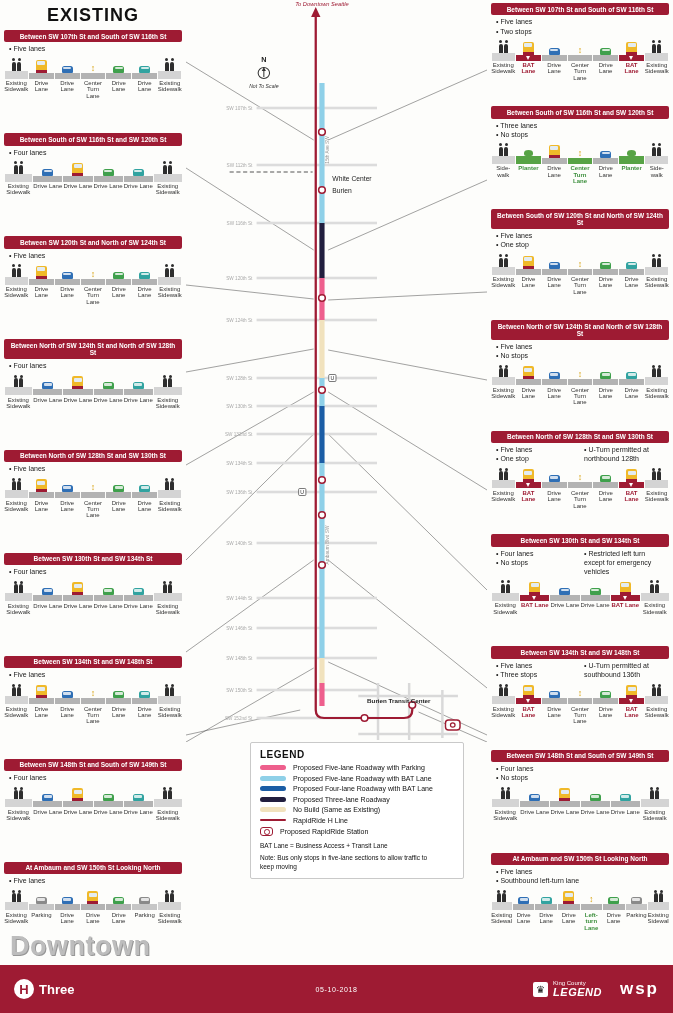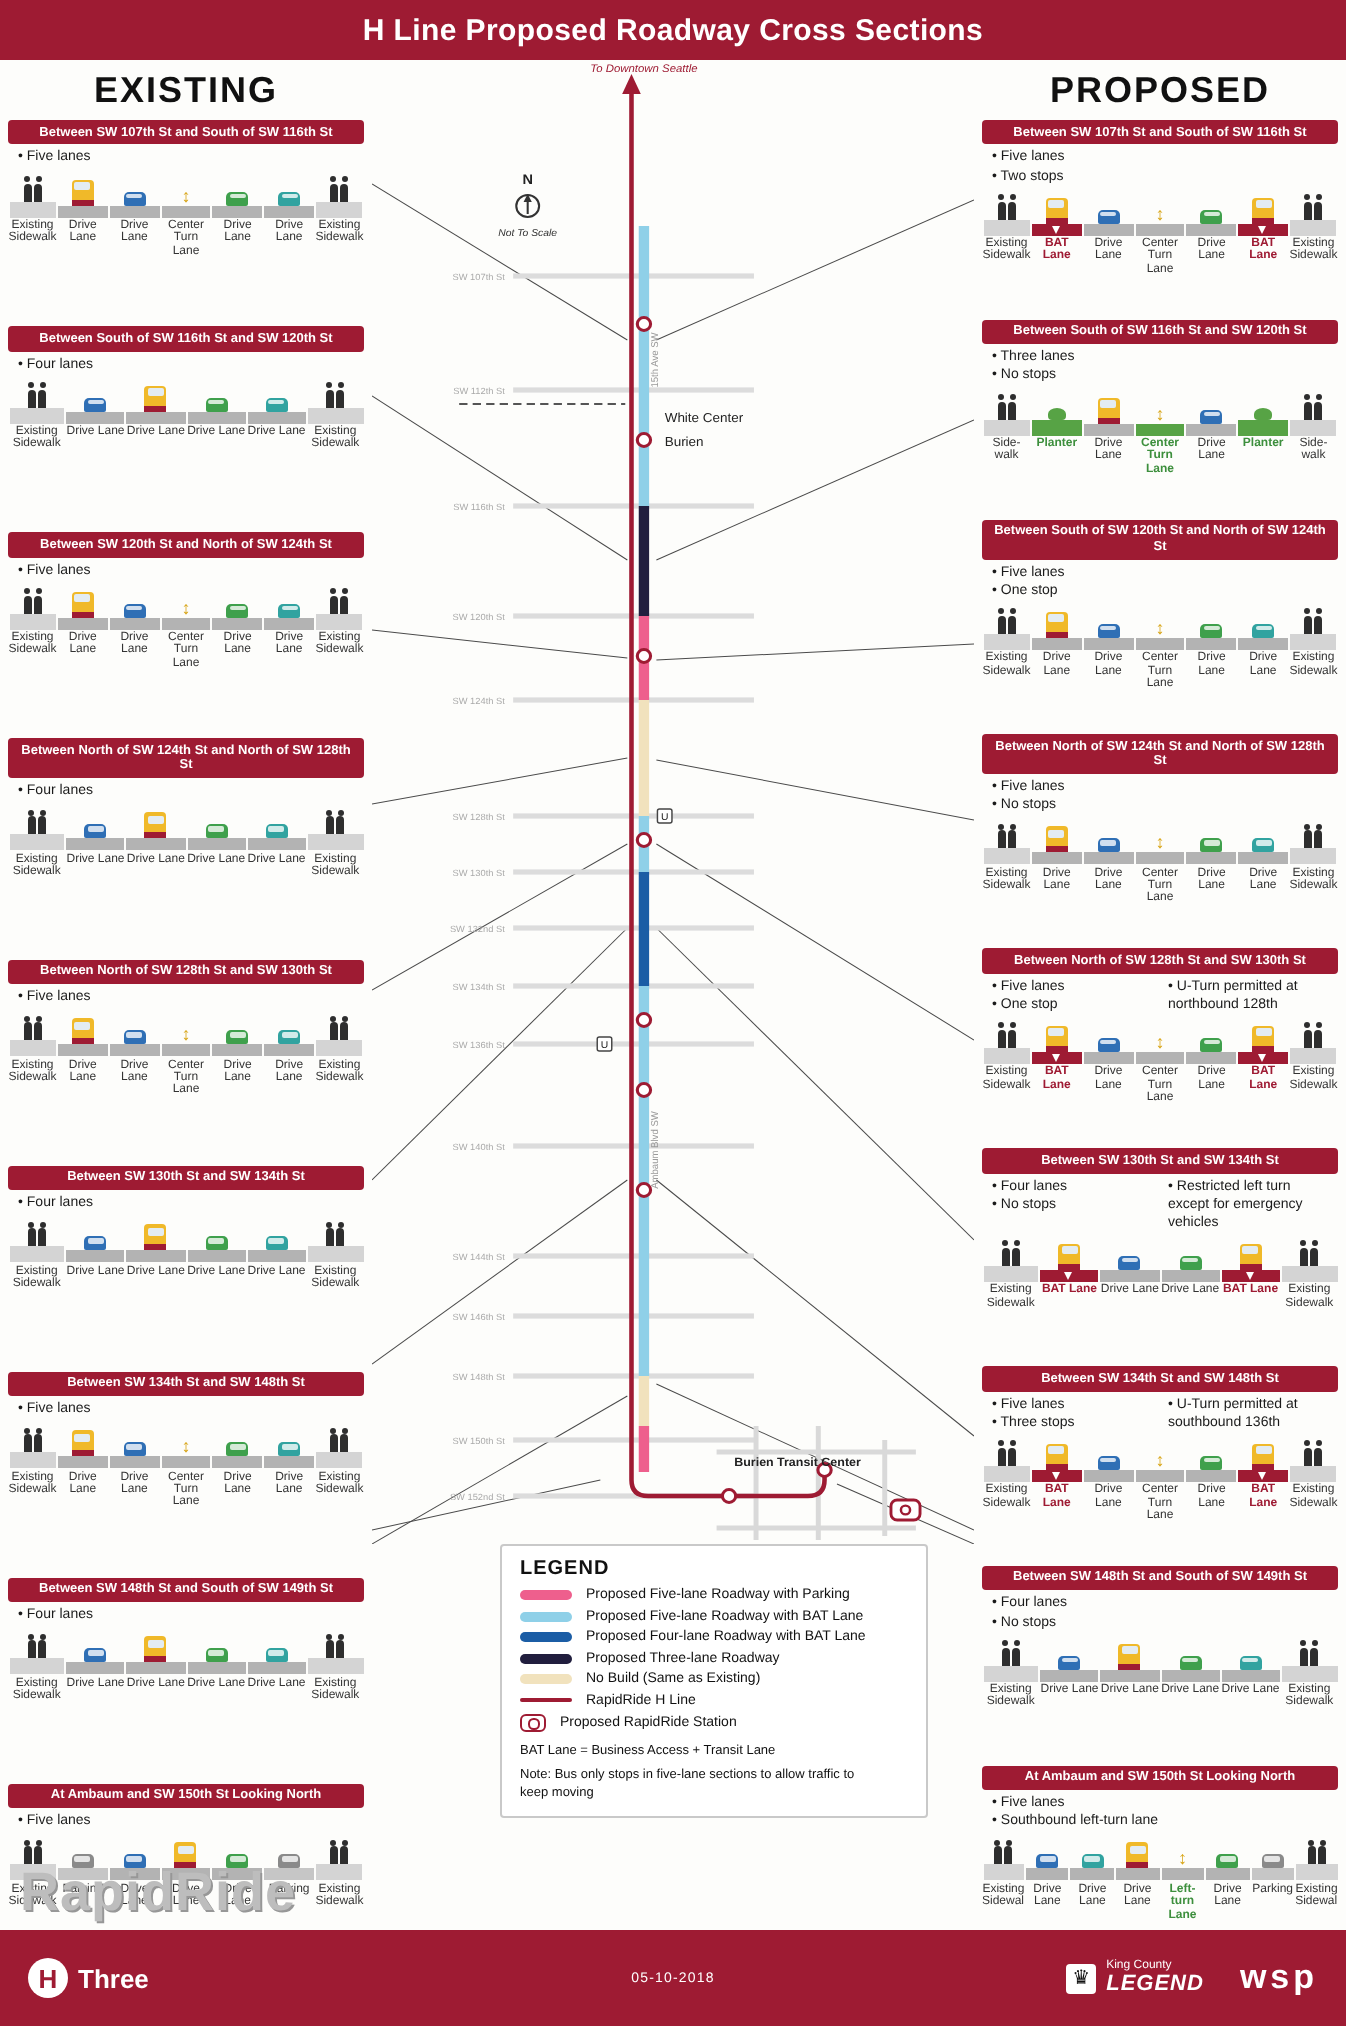--- a/index.html
+++ b/index.html
@@ -85,23 +85,20 @@
   .lg-label{font-size:7px;}
   .legend-notes{margin-top:6px;}
   .lg-note{font-size:6.5px;line-height:1.35;max-width:170px;}
   .lg-note + .lg-note{margin-top:3px;}
 </style>
 </head>
 <body>
 
 <div class="page">
 
-  <header class="topbar">
-    <h1>H Line Proposed Roadway Cross Sections</h1>
-  </header>
 
   <div class="content">
 
     <div class="col-left">
       <h2 class="col-heading">EXISTING</h2>
       <div class="sections" id="existing-sections">
           <div class="card">
             <div class="banner">Between SW 107th St and South of SW 116th St</div>
             <div class="bullets-wrap">
               <ul class="bullets">
@@ -754,21 +751,20 @@
             </div>
           </div>
         <div class="legend-notes" id="legend-notes">
             <div class="lg-note">BAT Lane = Business Access + Transit Lane</div>
             <div class="lg-note">Note: Bus only stops in five-lane sections to allow traffic to keep moving</div>
           </div>
       </div>
     </div>
 
     <div class="col-right">
-      <h2 class="col-heading">PROPOSED</h2>
       <div class="sections" id="proposed-sections">
           <div class="card">
             <div class="banner">Between SW 107th St and South of SW 116th St</div>
             <div class="bullets-wrap">
               <ul class="bullets">
                 <li>Five lanes</li>
                 <li>Two stops</li>
               </ul>
             </div>
             <div class="xsec">
@@ -1321,21 +1317,21 @@
                 <div class="pav" style="background: rgb(212, 212, 212);"></div>
                 <div class="lbl">Existing Sidewalk</div>
               </div>
             </div>
           </div>
         </div>
     </div>
 
   </div>
 
-  <div class="watermark">RapidRide</div>
+  <div class="watermark">Downtown</div>
 
   <footer class="bottombar">
     <div class="hline-logo">
       <span class="h-circle">H</span>
       <span class="hline-word">Three</span>
     </div>
     <div class="foot-date">05-10-2018</div>
     <div class="foot-right">
       <div class="kc">
         <span class="kc-box">♛</span>

